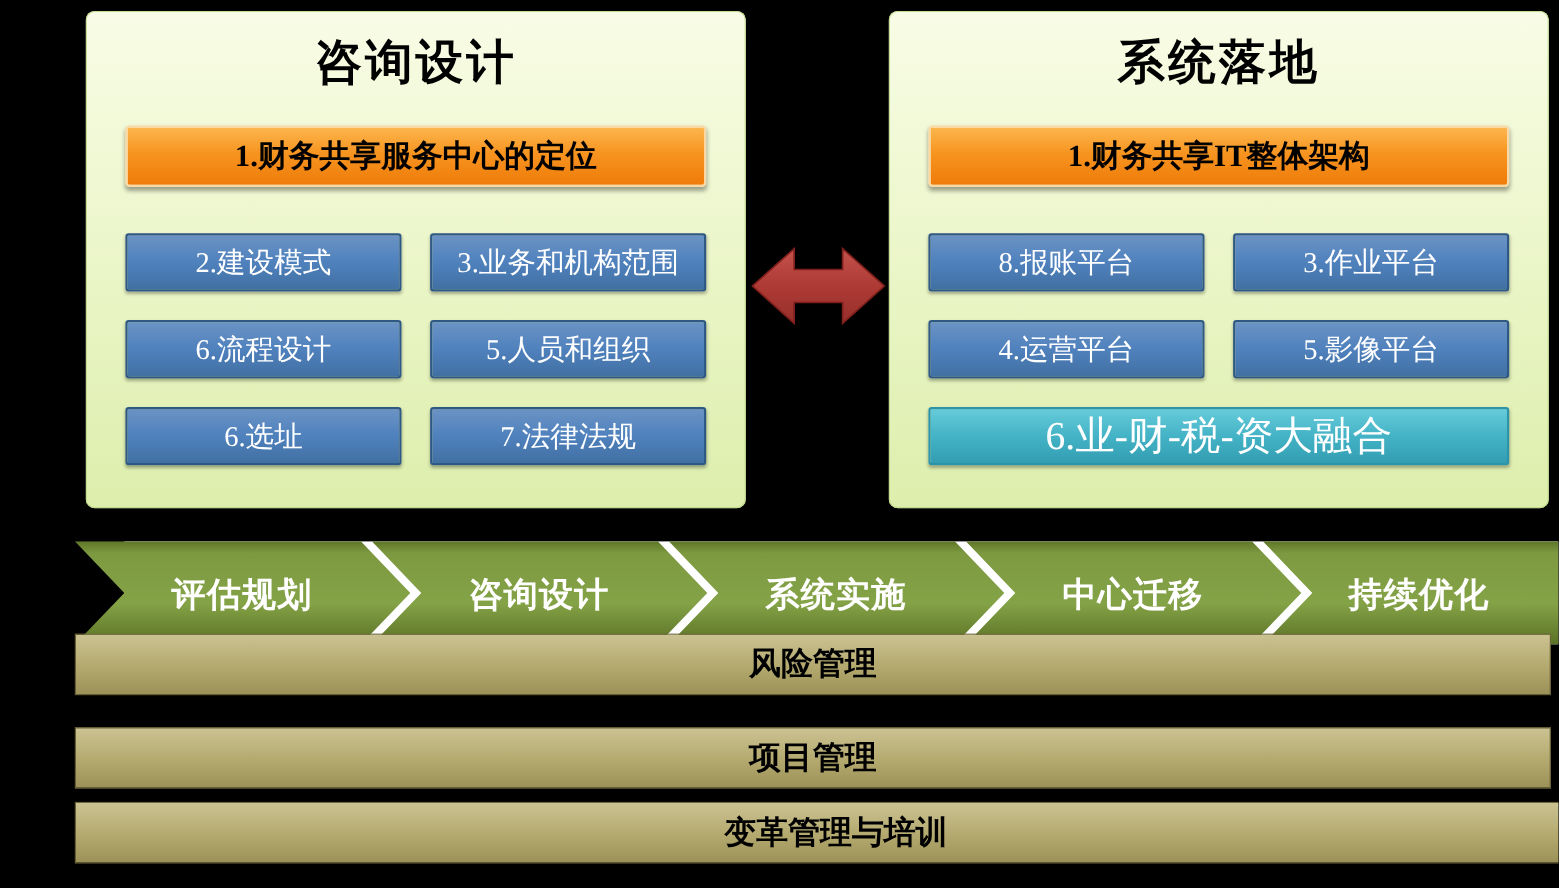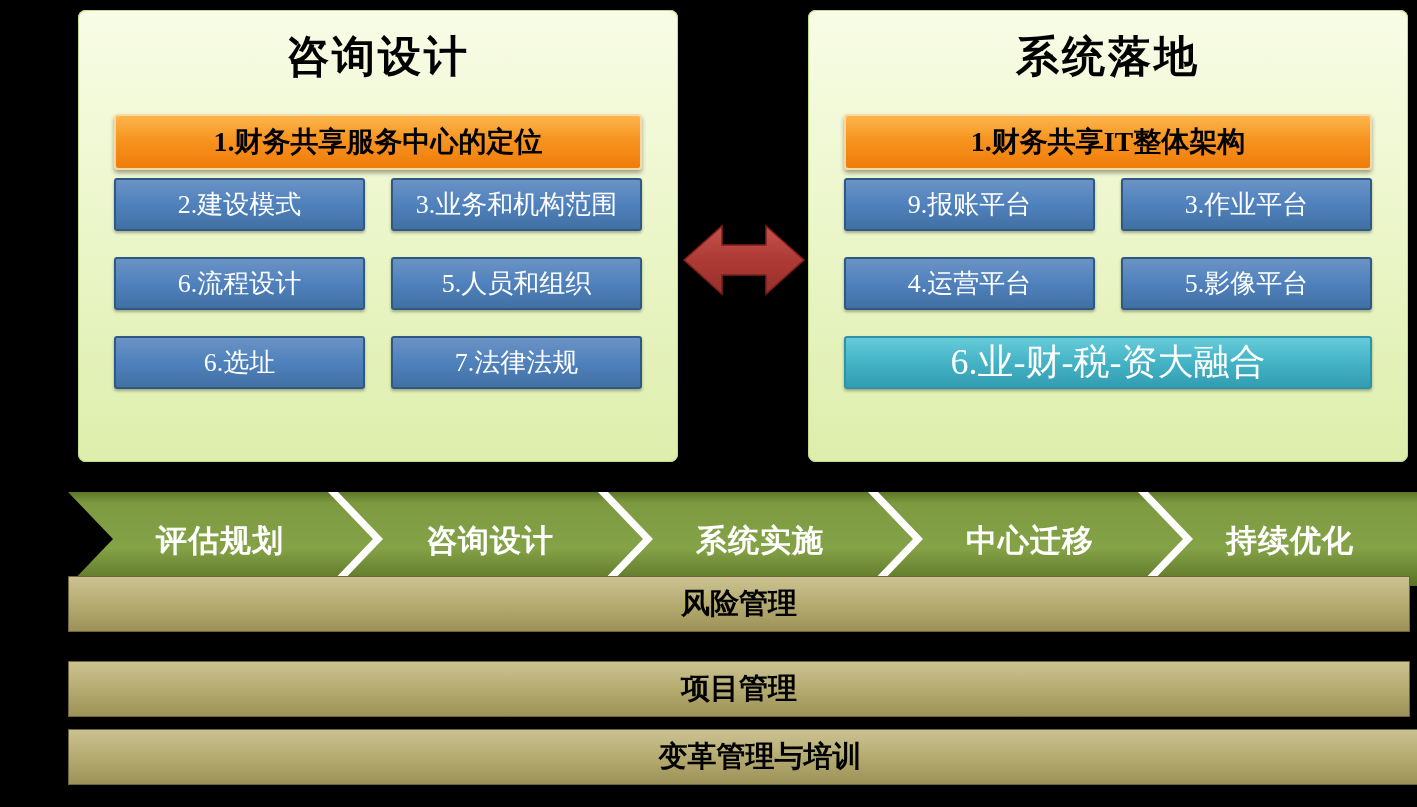--- a/index.html
+++ b/index.html
@@ -23,21 +23,21 @@
     margin:10px 36px 0; height:52px;
     display:flex; align-items:center; justify-content:center;
     font-size:28px; font-weight:700; color:#000;
     background:linear-gradient(180deg,#fcbб4d 0%,#f79420 45%,#ef7c0a 100%);
     background:linear-gradient(180deg,#fcb64d 0%,#f79420 45%,#ef7c0a 100%);
     border:2px solid #f9d8a4; border-radius:4px;
     box-shadow:0 3px 4px rgba(0,0,0,.35);
     white-space:nowrap;
   }
   .box-grid {
-    margin:8px 36px 0; display:grid; grid-template-columns:1fr 1fr;
+    margin:42px 36px 0; display:grid; grid-template-columns:1fr 1fr;
     column-gap:26px; row-gap:26px;
   }
   .blue-box {
     height:49px; display:flex; align-items:center; justify-content:center;
     font-size:26px; color:#fff; white-space:nowrap;
     background:linear-gradient(180deg,#6b93c4 0%,#4f81bd 50%,#4170a2 100%);
     border:2px solid #2e5984; border-radius:3px;
     box-shadow:0 2px 3px rgba(0,0,0,.3);
   }
   .teal-box {
@@ -91,21 +91,21 @@
         <stop offset="1" stop-color="#962f2a"></stop>
       </linearGradient>
     </defs>
     <polygon points="2,39 40,5 40,24 84,24 84,5 122,39 84,73 84,54 40,54 40,73" fill="url(#redg)" stroke="#7e1f1b" stroke-width="1.5"></polygon>
   </svg>
 
   <div class="panel right">
     <div class="panel-title">系统落地</div>
     <div class="orange-box">1.财务共享IT整体架构</div>
     <div class="box-grid">
-      <div class="blue-box">9.报账平台</div>
+      <div class="blue-box">8.报账平台</div>
       <div class="blue-box">3.作业平台</div>
       <div class="blue-box">4.运营平台</div>
       <div class="blue-box">5.影像平台</div>
       <div class="teal-box">6.业-财-税-资大融合</div>
     </div>
   </div>
 
   <svg class="chevron-band" width="1349" height="94" viewBox="0 0 1349 94" aria-hidden="false">
     <defs>
       <linearGradient id="grn" x1="0" y1="0" x2="0" y2="1">

